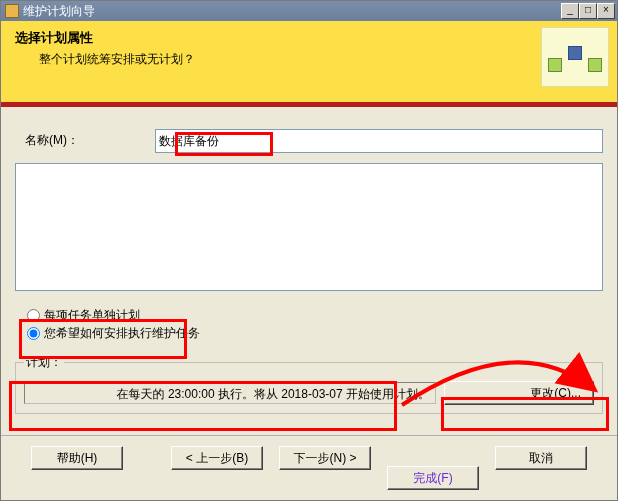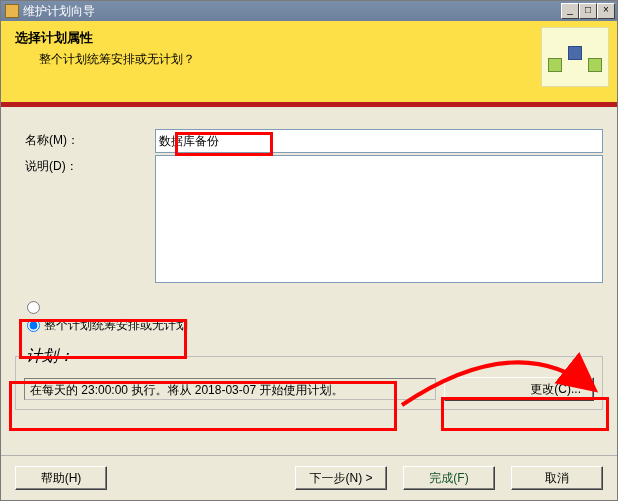--- a/index.html
+++ b/index.html
@@ -62,21 +62,21 @@
     position: relative;
   }
   .hg-block { position:absolute; width:14px; height:14px; border:1px solid #6a8a3a; background:#a8d45a; }
   .hg1 { top:30px; left:6px; }
   .hg2 { top:18px; left:26px; background:#4a6aa8; border-color:#2a4a88; }
   .hg3 { top:30px; left:46px; }
   .content {
     padding: 22px 14px 10px 14px;
     position: relative;
   }
-  .row { display: flex; margin-bottom: 2px; }
+  .row { display: flex; margin-bottom: 10px; }
   .row .lbl { width: 140px; padding-top: 3px; padding-left: 10px; }
   .row .fld { flex: 1; }
   .text-input {
     width: 100%; height: 20px;
     border: 1px solid #7f9db9;
     background: #fff;
     font-size: 12px;
     padding: 11px 3px;
     font-family: inherit;
   }
@@ -92,50 +92,50 @@
   }
   .radio-grp { margin: 12px 0 0 8px; }
   .radio-row { display: flex; align-items: center; height: 18px; font-size: 12px; }
   .radio-row input { margin: 0 4px 0 4px; }
   fieldset.sched {
     margin: 12px 0 0 0;
     border: 1px solid #bfbfbf;
     padding: 10px 8px 8px 8px;
     position: relative;
   }
-  fieldset.sched legend { font-size: 16px; padding: 0 2px; font-style: italic; }
+  fieldset.sched legend { font-size: 12px; padding: 0 2px; }
   .sched-inner { display: flex; align-items: center; gap: 8px; }
   .sched-text {
     flex: 1; height: 22px;
     background: #ece9d8;
     border: 1px solid #bcbcbc;
     border-top-color:#808080; border-left-color:#808080;
     padding: 3px 5px;
     font-size: 12px;
     color: #000;
-    white-space: nowrap; overflow: hidden;
+    white-space: nowrap; overflow: hidden; text-align: right;
   }
   .btn {
     height: 24px;
     background: #ece9d8;
     border: 1px solid #404040;
     border-top-color:#fff; border-left-color:#fff;
     box-shadow: inset -1px -1px 0 #808080;
     font-size: 12px;
     font-family: inherit;
     padding: 0 12px;
     cursor: default;
   }
   .btn.wide { min-width: 150px; text-align: right; }
-  .btn.disabled { color: #14532d; }
+  .btn.disabled { color: #6d28d9; margin-top: 20px; }
   .footer {
     position: absolute;
     left: 0; right: 0; bottom: 0;
     border-top: 1px solid #b0b0b0;
-    padding: 10px 14px;
+    padding: 10px 30px;
     display: flex;
     gap: 16px;
     justify-content: flex-start;
     background: #ece9d8;
   }
   .footer .spacer { flex: 1; }
   .footer .btn { min-width: 92px; }
 
   
   .anno { position: absolute; border: 3px solid #ff0000; pointer-events: none; }
@@ -175,49 +175,50 @@
   <div class="content">
 
     <div class="row">
       <div class="lbl">名称(M)：</div>
       <div class="fld">
         <input class="text-input" type="text" value="数据库备份" style="">
       </div>
     </div>
 
     <div class="row">
-      <div class="lbl">说明(D)：</div>
       <div class="fld">
         <textarea class="textarea" style=""></textarea>
       </div>
     </div>
 
     <div class="radio-grp">
       <label class="radio-row">
         <input type="radio" name="schedmode" style="">
+        <span>每项任务单独计划</span>
       </label>
       <label class="radio-row">
         <input type="radio" name="schedmode" checked="" style="">
-        <span>整个计划统筹安排或无计划</span>
+        <span>您希望如何安排执行维护任务</span>
       </label>
     </div>
 
     <fieldset class="sched">
       <legend>计划：</legend>
       <div class="sched-inner">
         <div class="sched-text">在每天的 23:00:00 执行。将从 2018-03-07 开始使用计划。</div>
         <button class="btn wide">更改(C)...</button>
       </div>
     </fieldset>
 
   </div>
 
   <div class="footer">
     <button class="btn">帮助(H)</button>
     <div class="spacer"></div>
+    <button class="btn">&lt; 上一步(B)</button>
     <button class="btn">下一步(N) &gt;</button>
     <button class="btn disabled" disabled="">完成(F)</button>
     <button class="btn">取消</button>
   </div>
 
   <div class="anno a-name"></div>
   <div class="anno a-radio"></div>
   <div class="anno a-sched"></div>
   <div class="anno a-change"></div>
   <svg class="arrow-svg" viewBox="0 0 210 92">

